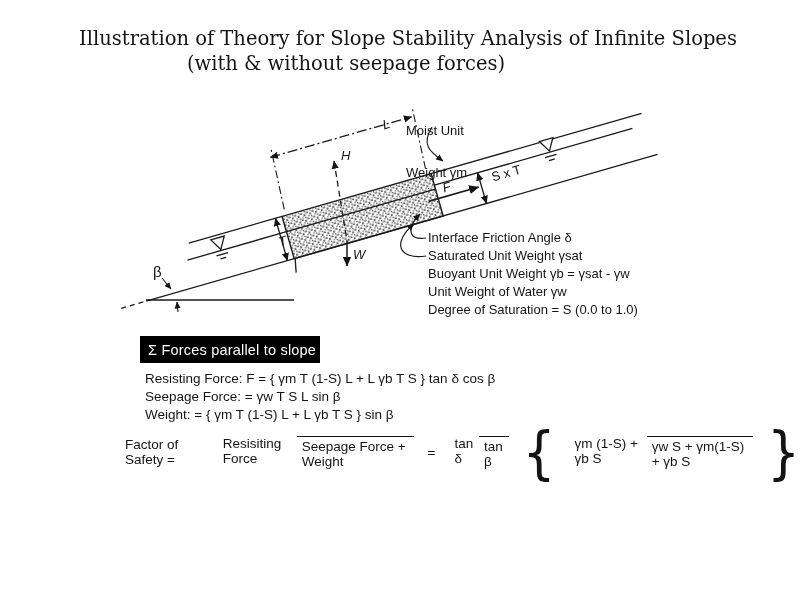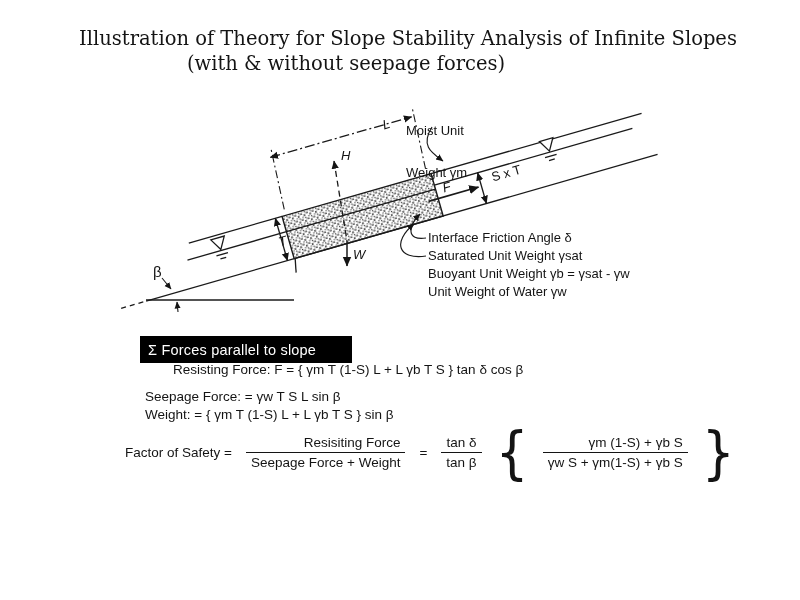--- a/index.html
+++ b/index.html
@@ -11,28 +11,28 @@
   .abs{position:absolute;}
   .title1{top:27px;left:0;width:800px;text-align:center;
     font-family:"DejaVu Serif",serif;font-size:19.5px;color:#141414;padding-left:8px;}
   .title2{top:52px;left:0;width:692px;text-align:center;
     font-family:"DejaVu Serif",serif;font-size:19.5px;color:#141414;}
   svg.diagram{position:absolute;top:0;left:0;width:800px;height:600px;}
   .lbl{position:absolute;font-size:13px;color:#141414;white-space:pre;line-height:14px;}
   .rot{transform:rotate(-16deg);transform-origin:left top;}
   .notes{position:absolute;left:428px;top:229px;font-size:13px;line-height:18px;color:#141414;}
   .sigma-box{
-    position:absolute;left:140px;top:336px;width:212px;height:27px;
+    position:absolute;left:140px;top:336px;width:180px;height:27px;
     background:#000;color:#fff;font-size:14.5px;display:flex;align-items:center;
     padding-left:8px;box-sizing:border-box;letter-spacing:.2px;
   }
   .eq{position:absolute;left:145px;font-size:13.5px;color:#141414;white-space:pre;}
   .fos{position:absolute;left:125px;top:424px;height:56px;display:flex;align-items:center;
     gap:14px;font-size:13.5px;color:#141414;}
-  .frac{display:flex;flex-direction:column;align-items:flex-end;}
+  .frac{display:flex;flex-direction:row;align-items:flex-start;}
   .frac .num{padding:0 5px 2px 5px;}
   .frac .den{border-top:1.5px solid #141414;padding:2px 5px 0 5px;}
   .brace{font-family:"DejaVu Sans",sans-serif;font-size:52px;font-weight:400;
     line-height:0;transform:scaleY(1.1);color:#141414;}
 </style>
 </head>
 <body>
 
 <div id="slide">
 
@@ -113,25 +113,26 @@
   <div class="lbl rot" style="left:490px;top:171px;">S x T</div>
   <div class="lbl" style="left:353px;top:248px;font-style:italic;">W</div>
   <div class="lbl rot" style="left:441px;top:182px;font-style:italic;">F</div>
   <div class="lbl" style="left:153px;top:265px;font-size:15px;">β</div>
 
   <div class="notes">
     <div>Interface Friction Angle δ</div>
     <div>Saturated Unit Weight γsat</div>
     <div>Buoyant Unit Weight γb = γsat - γw</div>
     <div>Unit Weight of Water γw</div>
+    <div>Degree of Saturation = S (0.0 to 1.0)</div>
   </div>
 
   <div class="sigma-box">Σ Forces parallel to slope</div>
 
-  <div class="eq" style="top:362px;margin-left:28px;">Resisting Force: F = { γm T (1-S) L + L γb T S } tan δ cos β</div>
+  <div class="eq" style="top:371px;">Resisting Force: F = { γm T (1-S) L + L γb T S } tan δ cos β</div>
   <div class="eq" style="top:389px;">Seepage Force: = γw T S L sin β</div>
   <div class="eq" style="top:407px;">Weight: = { γm T (1-S) L + L γb T S } sin β</div>
 
   <div class="fos">
     <span>Factor of Safety =</span>
     <span class="frac">
       <span class="num">Resisiting Force</span>
       <span class="den">Seepage Force + Weight</span>
     </span>
     <span>=</span>

